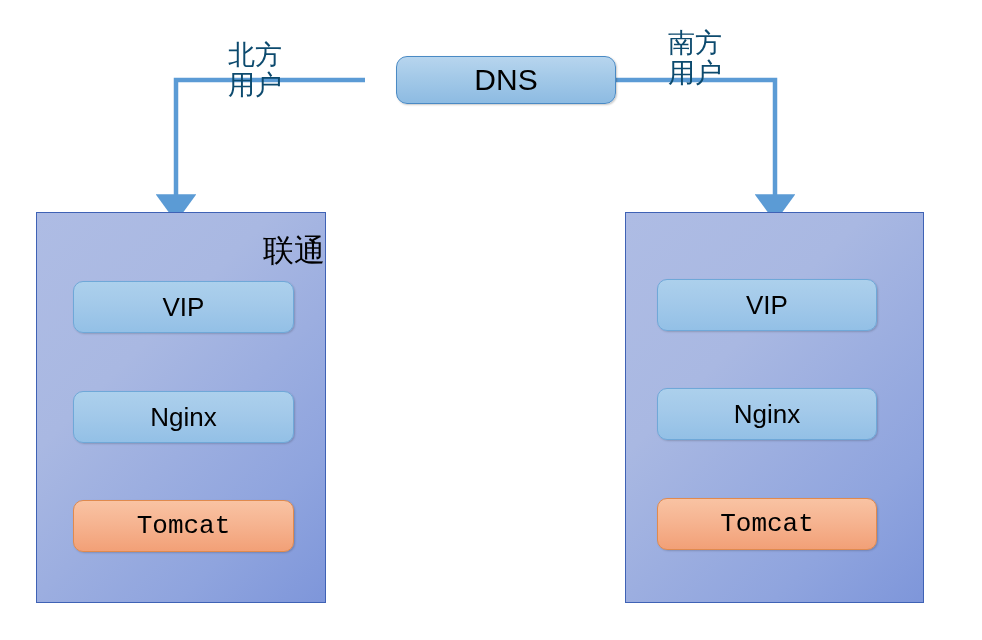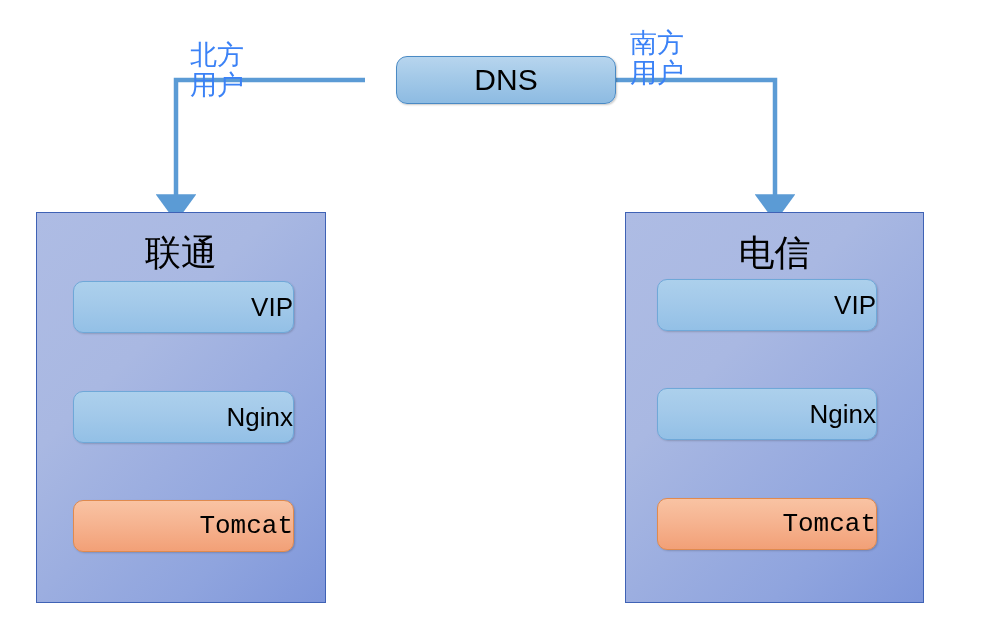--- a/index.html
+++ b/index.html
@@ -46,23 +46,23 @@
   }
   .dns-label {
     font-size: 30px;
     color: #000000;
     line-height: 1;
   }
 
   
   .flow-caption {
     position: absolute;
-    text-align: left;
+    text-align: center;
     font-size: 27px;
-    color: #3b82f6;
+    color: #0c4a6e;
     line-height: 1.12;
     white-space: pre-line;
   }
   #caption-north { left: 190px; top: 40px; width: 130px; }
   #caption-south { left: 630px; top: 28px; width: 130px; }
 
   
   .isp-zone {
     position: absolute;
     top: 212px;
@@ -72,35 +72,35 @@
     box-sizing: border-box;
   }
   #zone-unicom  { left: 36px;  width: 290px; }
   #zone-telecom { left: 625px; width: 299px; }
 
   .zone-title {
     position: absolute;
     left: 0;
     top: 22px;
     width: 100%;
-    text-align: center;
-    font-size: 36px;
+    text-align: right;
+    font-size: 31px;
     color: #000000;
     line-height: 1;
   }
 
   
   .svc-node {
     position: absolute;
     height: 52px;
     border-radius: 10px;
     box-sizing: border-box;
     display: flex;
     align-items: center;
-    justify-content: flex-end;
+    justify-content: center;
     box-shadow: 1px 1px 2px rgba(0,0,0,0.18);
   }
   .svc-node .svc-label {
     font-size: 26px;
     color: #000000;
     line-height: 1;
   }
   .svc-blue {
     border: 1px solid #6FA8D8;
     background: linear-gradient(180deg, #ACD0EC 0%, #A4CAEA 40%, #93C0E6 100%);
@@ -166,21 +166,20 @@
     <div class="svc-node svc-blue" id="node-nginx-unicom">
       <span class="svc-label">Nginx</span>
     </div>
 
     <div class="svc-node svc-orange" id="node-tomcat-unicom">
       <span class="svc-label">Tomcat</span>
     </div>
   </div>
 
   <div class="isp-zone" id="zone-telecom">
-    <div class="zone-title">电信</div>
 
     <div class="svc-node svc-blue" id="node-vip-telecom">
       <span class="svc-label">VIP</span>
     </div>
 
     <div class="svc-node svc-blue" id="node-nginx-telecom">
       <span class="svc-label">Nginx</span>
     </div>
 
     <div class="svc-node svc-orange" id="node-tomcat-telecom">

